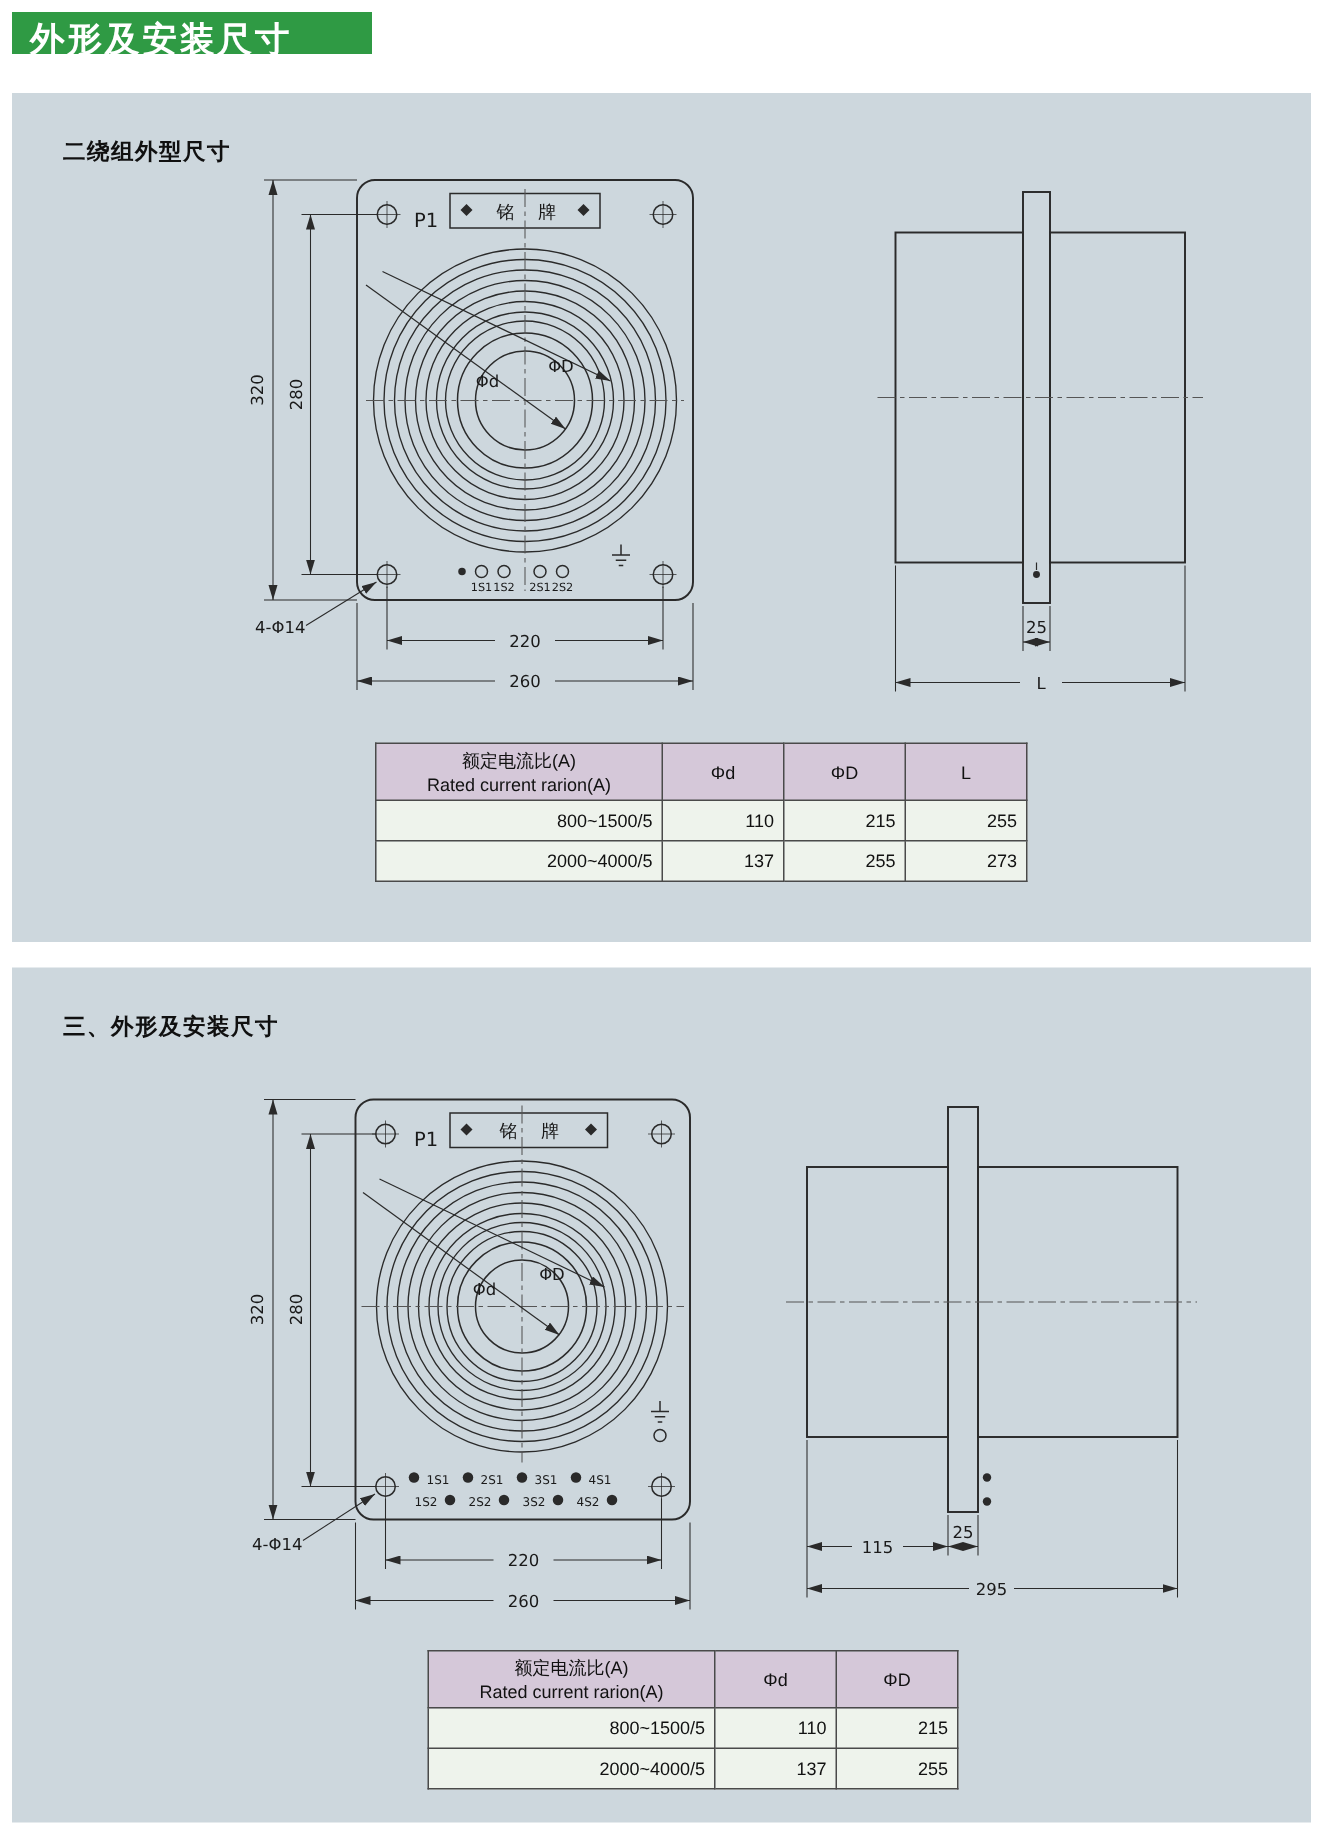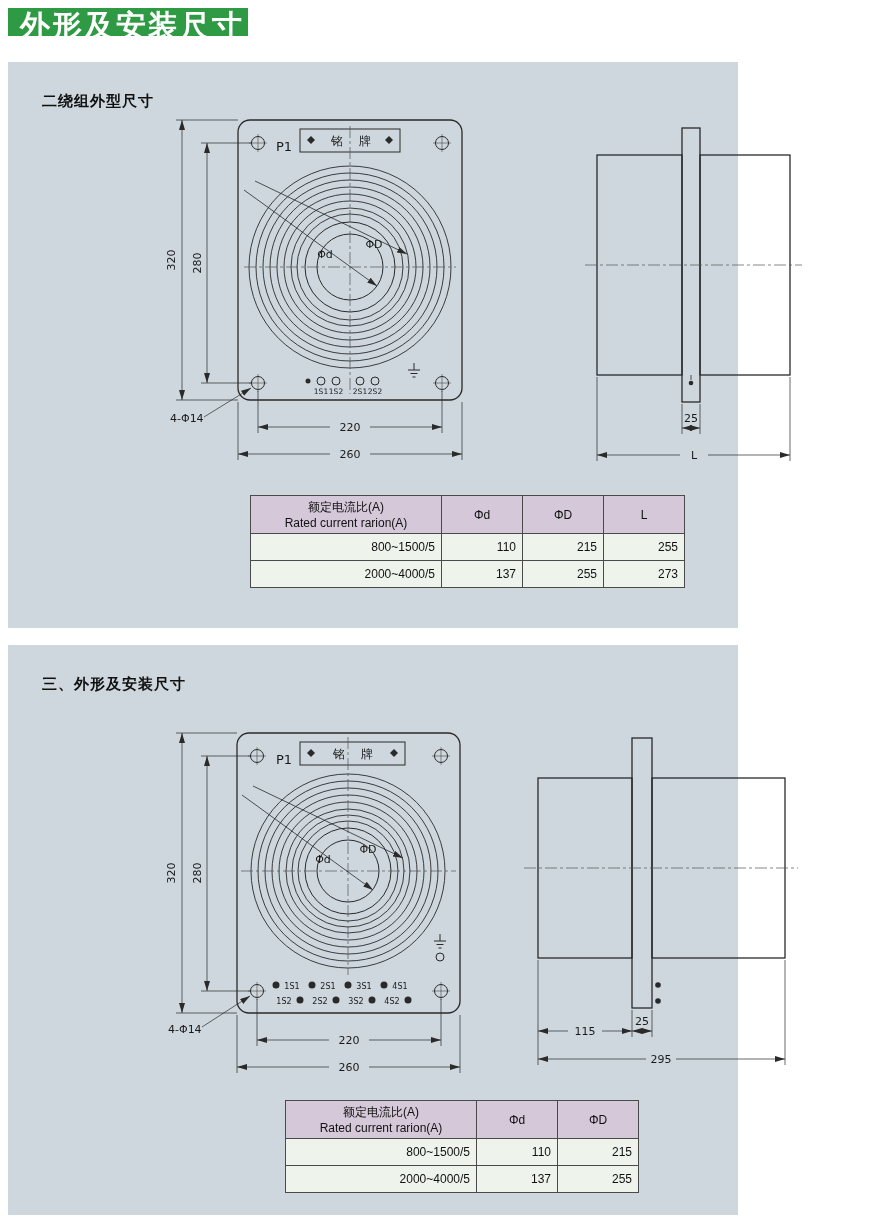--- a/index.html
+++ b/index.html
@@ -1,24 +1,24 @@
 <!DOCTYPE html>
 <html><head>
 <meta charset="utf-8">
 <style>
   html,body{margin:0;padding:0;}
   body{width:890px;height:1222px;background:#ffffff;font-family:"Liberation Sans","DejaVu Sans",sans-serif;}
   .page{position:relative;width:890px;height:1222px;overflow:hidden;background:#ffffff;}
 
   .hdr-green{position:absolute;left:8px;top:8px;width:240px;height:28px;background:#2f9a44;color:#ffffff;
-    font-size:30px;font-weight:bold;line-height:36px;padding-left:12px;box-sizing:border-box;letter-spacing:2px;}
+    font-size:23px;font-weight:bold;line-height:36px;padding-left:12px;box-sizing:border-box;letter-spacing:2px;}
   .hdr-en{position:absolute;left:256px;top:8px;width:424px;height:34px;border-bottom:3px solid #1c1c1c;
     font-size:21px;color:#141414;line-height:32px;letter-spacing:1px;word-spacing:10px;font-weight:500;}
 
-  .panel{position:absolute;left:8px;width:730px;background:#cdd7dd;}
+  .panel{position:absolute;left:8px;width:850px;background:#cdd7dd;padding-left:16px;}
   .panel1{top:62px;height:566px;}
   .panel2{top:645px;height:570px;}
   .panel-title{position:absolute;left:34px;top:30px;font-size:15px;color:#101010;font-weight:600;letter-spacing:1px;margin:0;z-index:2;}
 
   svg.draw{position:absolute;left:0;top:0;display:block;}
   svg text{font-family:"DejaVu Sans","Liberation Sans",sans-serif;fill:#1a1a1a;}
 
   .spec{position:absolute;border-collapse:collapse;z-index:2;}
   .spec th,.spec td{border:1px solid #4a4a4a;font-weight:normal;}
   .spec th{background:#d5c8d9;font-size:12px;color:#111;padding:3px 6px;text-align:center;}

